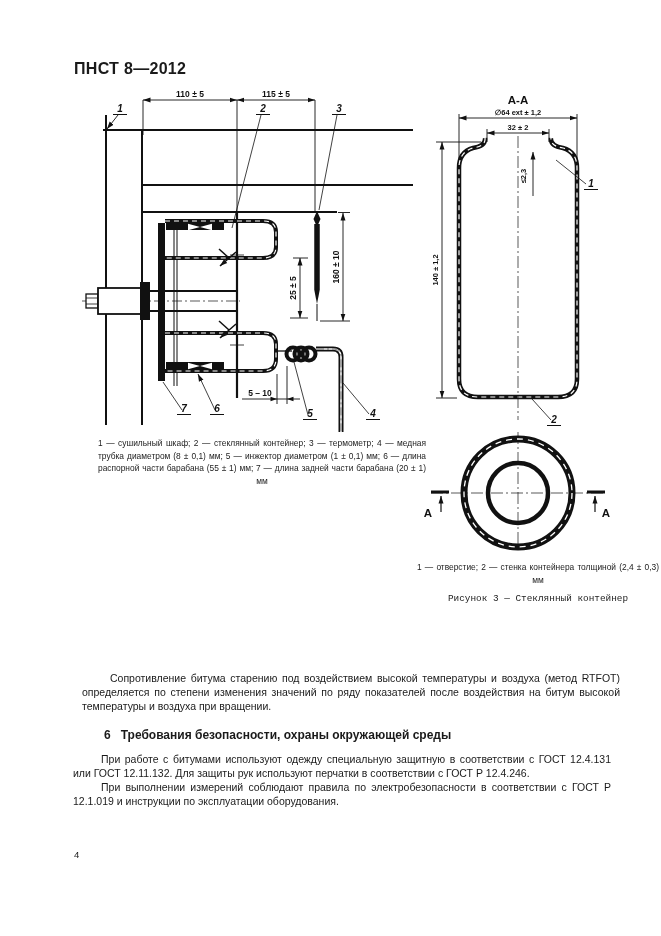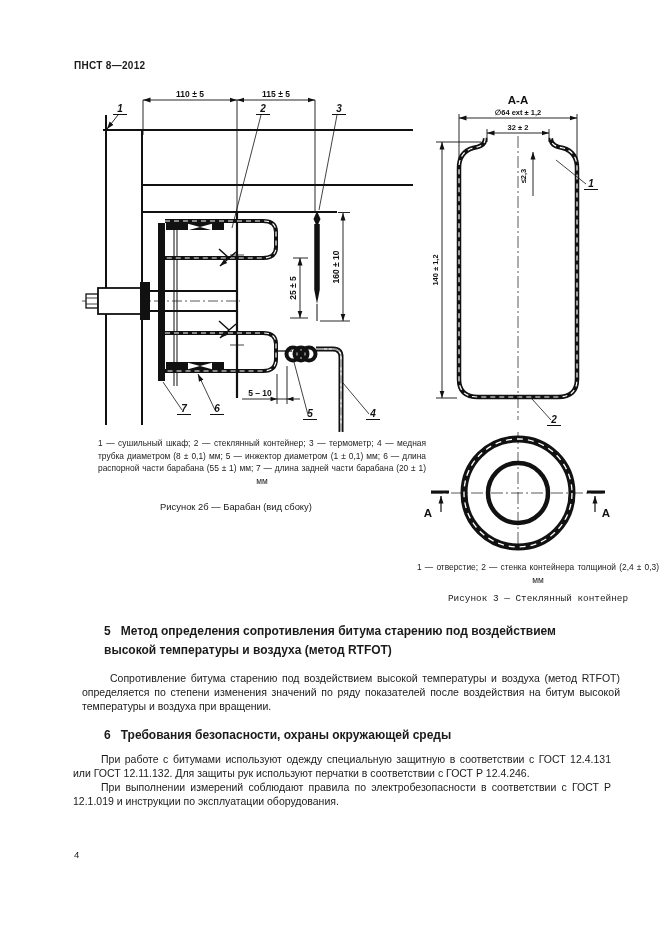--- a/index.html
+++ b/index.html
@@ -1,19 +1,19 @@
 <!DOCTYPE html>
 <html><head>
 <meta charset="utf-8">
 <style>
   html,body{margin:0;padding:0;background:#e8e8e8;}
   .page{position:relative;width:661px;height:936px;background:#ffffff;margin:0 auto;
         font-family:"Liberation Sans",sans-serif;color:#1a1a1a;overflow:hidden;}
   .abs{position:absolute;}
-  .doc-code{left:74px;top:60px;font-size:10px;font-weight:bold;letter-spacing:.3px;}
+  .doc-code{left:74px;top:60px;font-size:16px;font-weight:bold;letter-spacing:.3px;}
   .cap{font-size:8.4px;line-height:1.5;text-align:justify;text-align-last:center;color:#222;}
   .figcap{font-size:9.4px;text-align:center;color:#222;}
   .heading{font-size:12px;font-weight:bold;line-height:1.55;}
   .heading .num{margin-right:10px;}
   .body-text{font-size:10.5px;line-height:14px;text-align:justify;}
   .body-text p{margin:0;text-indent:28px;}
   .pagenum{left:74px;top:849px;font-size:9.5px;}
   svg text{font-family:"Liberation Sans",sans-serif;fill:#111;}
   .dt{font-size:8.5px;font-weight:bold;text-anchor:middle;}
   .dts{font-size:7.5px;font-weight:bold;text-anchor:middle;}
@@ -244,28 +244,24 @@
       <text class="sl" x="13" y="87">А</text>
     </g>
     <g>
       <line x1="172" y1="62" x2="190" y2="62" stroke="#111" stroke-width="3"></line>
       <line x1="180" y1="82" x2="180" y2="66" stroke="#111" stroke-width="1.2" marker-end="url(#m3)"></line>
       <text class="sl" x="191" y="87">А</text>
     </g>
   </svg>
 
   <div class="abs cap" style="left:72px;top:437px;width:328px;margin-left:26px;">1 — сушильный шкаф; 2 — стеклянный контейнер; 3 — термометр; 4 — медная трубка диаметром (8 ± 0,1) мм; 5 — инжектор диаметром (1 ± 0,1) мм; 6 — длина распорной части барабана (55 ± 1) мм; 7 — длина задней части барабана (20 ± 1) мм</div>
-  <div class="abs figcap" style="left:72px;top:501px;width:328px;">Рисунок 2б — Барабан (вид сбоку)</div>
 
   <div class="abs cap" style="left:417px;top:561px;width:242px;">1 — отверстие; 2 — стенка контейнера толщиной (2,4 ± 0,3) мм</div>
   <div class="abs figcap" style="left:417px;top:593px;width:242px;font-family:Liberation Mono, monospace;">Рисунок 3 — Стеклянный контейнер</div>
 
-  <div class="abs heading" style="left:104px;top:622px;width:500px;">
-    <span class="num">5</span><span>Метод определения сопротивления битума старению под воздействием высокой температуры и воздуха (метод RTFOT)</span>
-  </div>
   <div class="abs body-text" style="left:73px;top:671px;width:538px;margin-left:9px;">
     <p>Сопротивление битума старению под воздействием высокой температуры и воздуха (метод RTFOT) определяется по степени изменения значений по ряду показателей после воздействия на битум высокой температуры и воздуха при вращении.</p>
   </div>
 
   <div class="abs heading" style="left:104px;top:726px;width:500px;">
     <span class="num">6</span><span>Требования безопасности, охраны окружающей среды</span>
   </div>
   <div class="abs body-text" style="left:73px;top:752px;width:538px;">
     <p>При работе с битумами используют одежду специальную защитную в соответствии с ГОСТ 12.4.131 или ГОСТ 12.11.132. Для защиты рук используют перчатки в соответствии с ГОСТ Р 12.4.246.</p>
     <p>При выполнении измерений соблюдают правила по электробезопасности в соответствии с ГОСТ Р 12.1.019 и инструкции по эксплуатации оборудования.</p>

